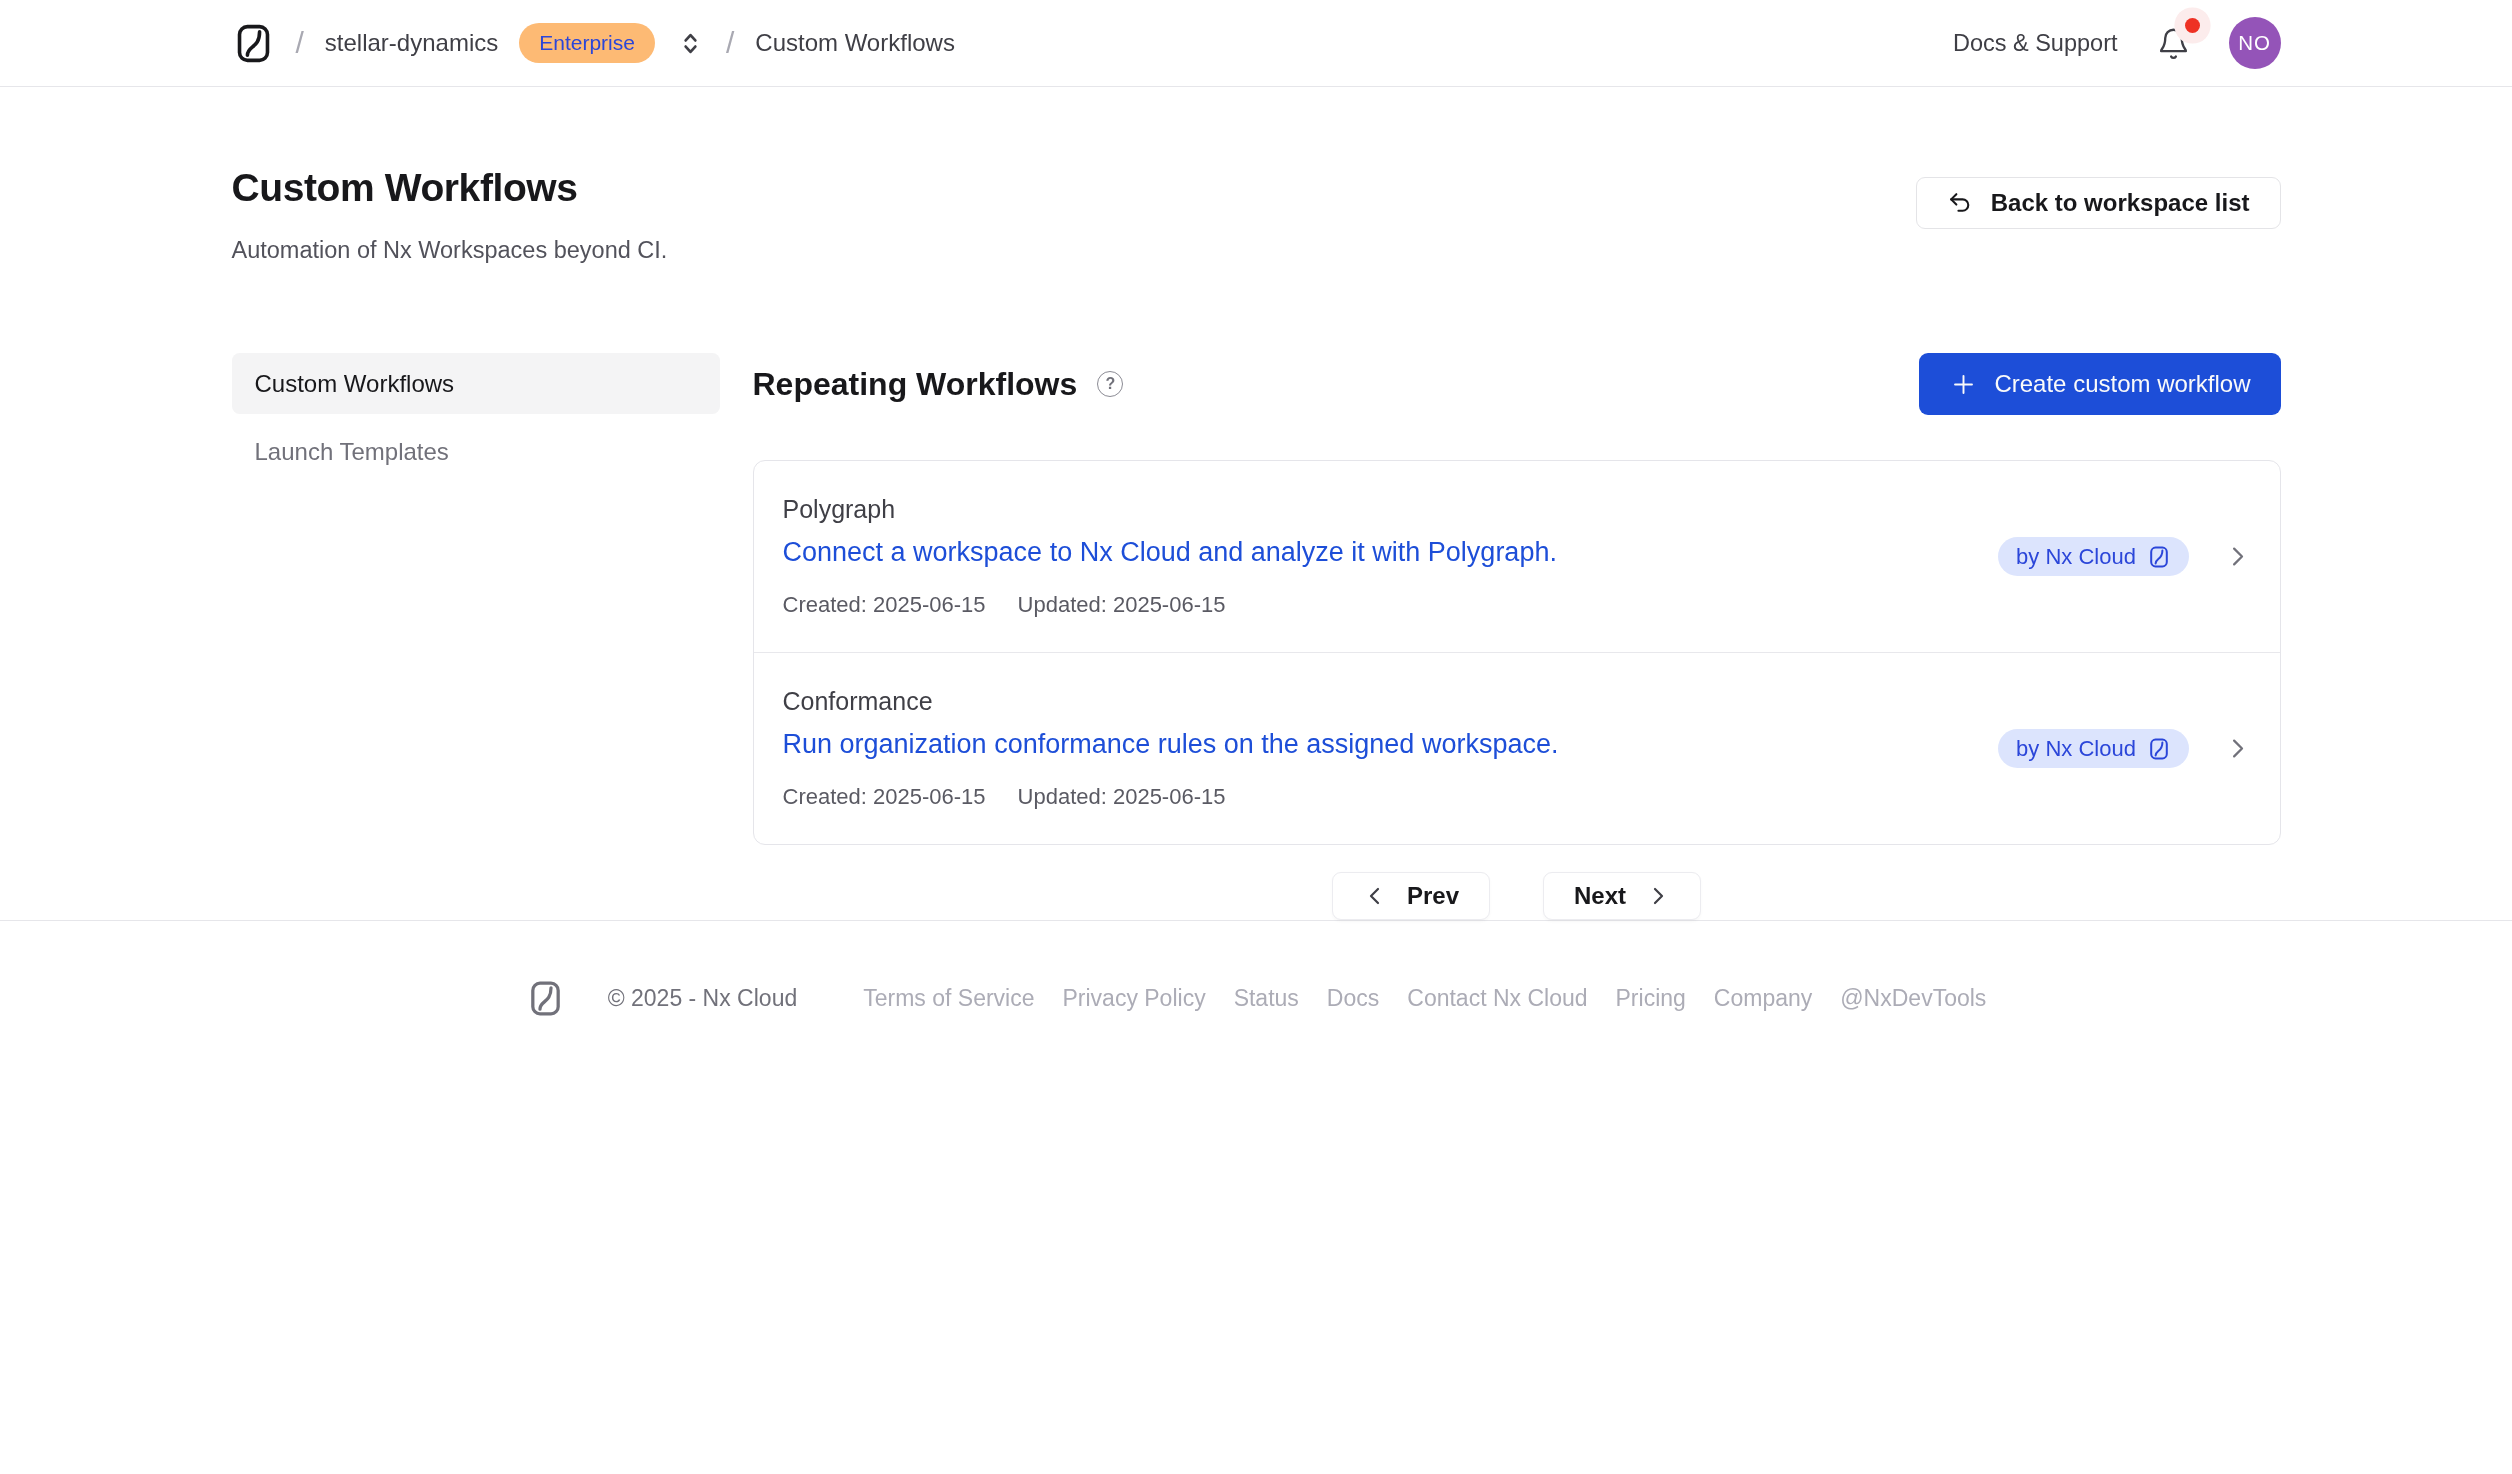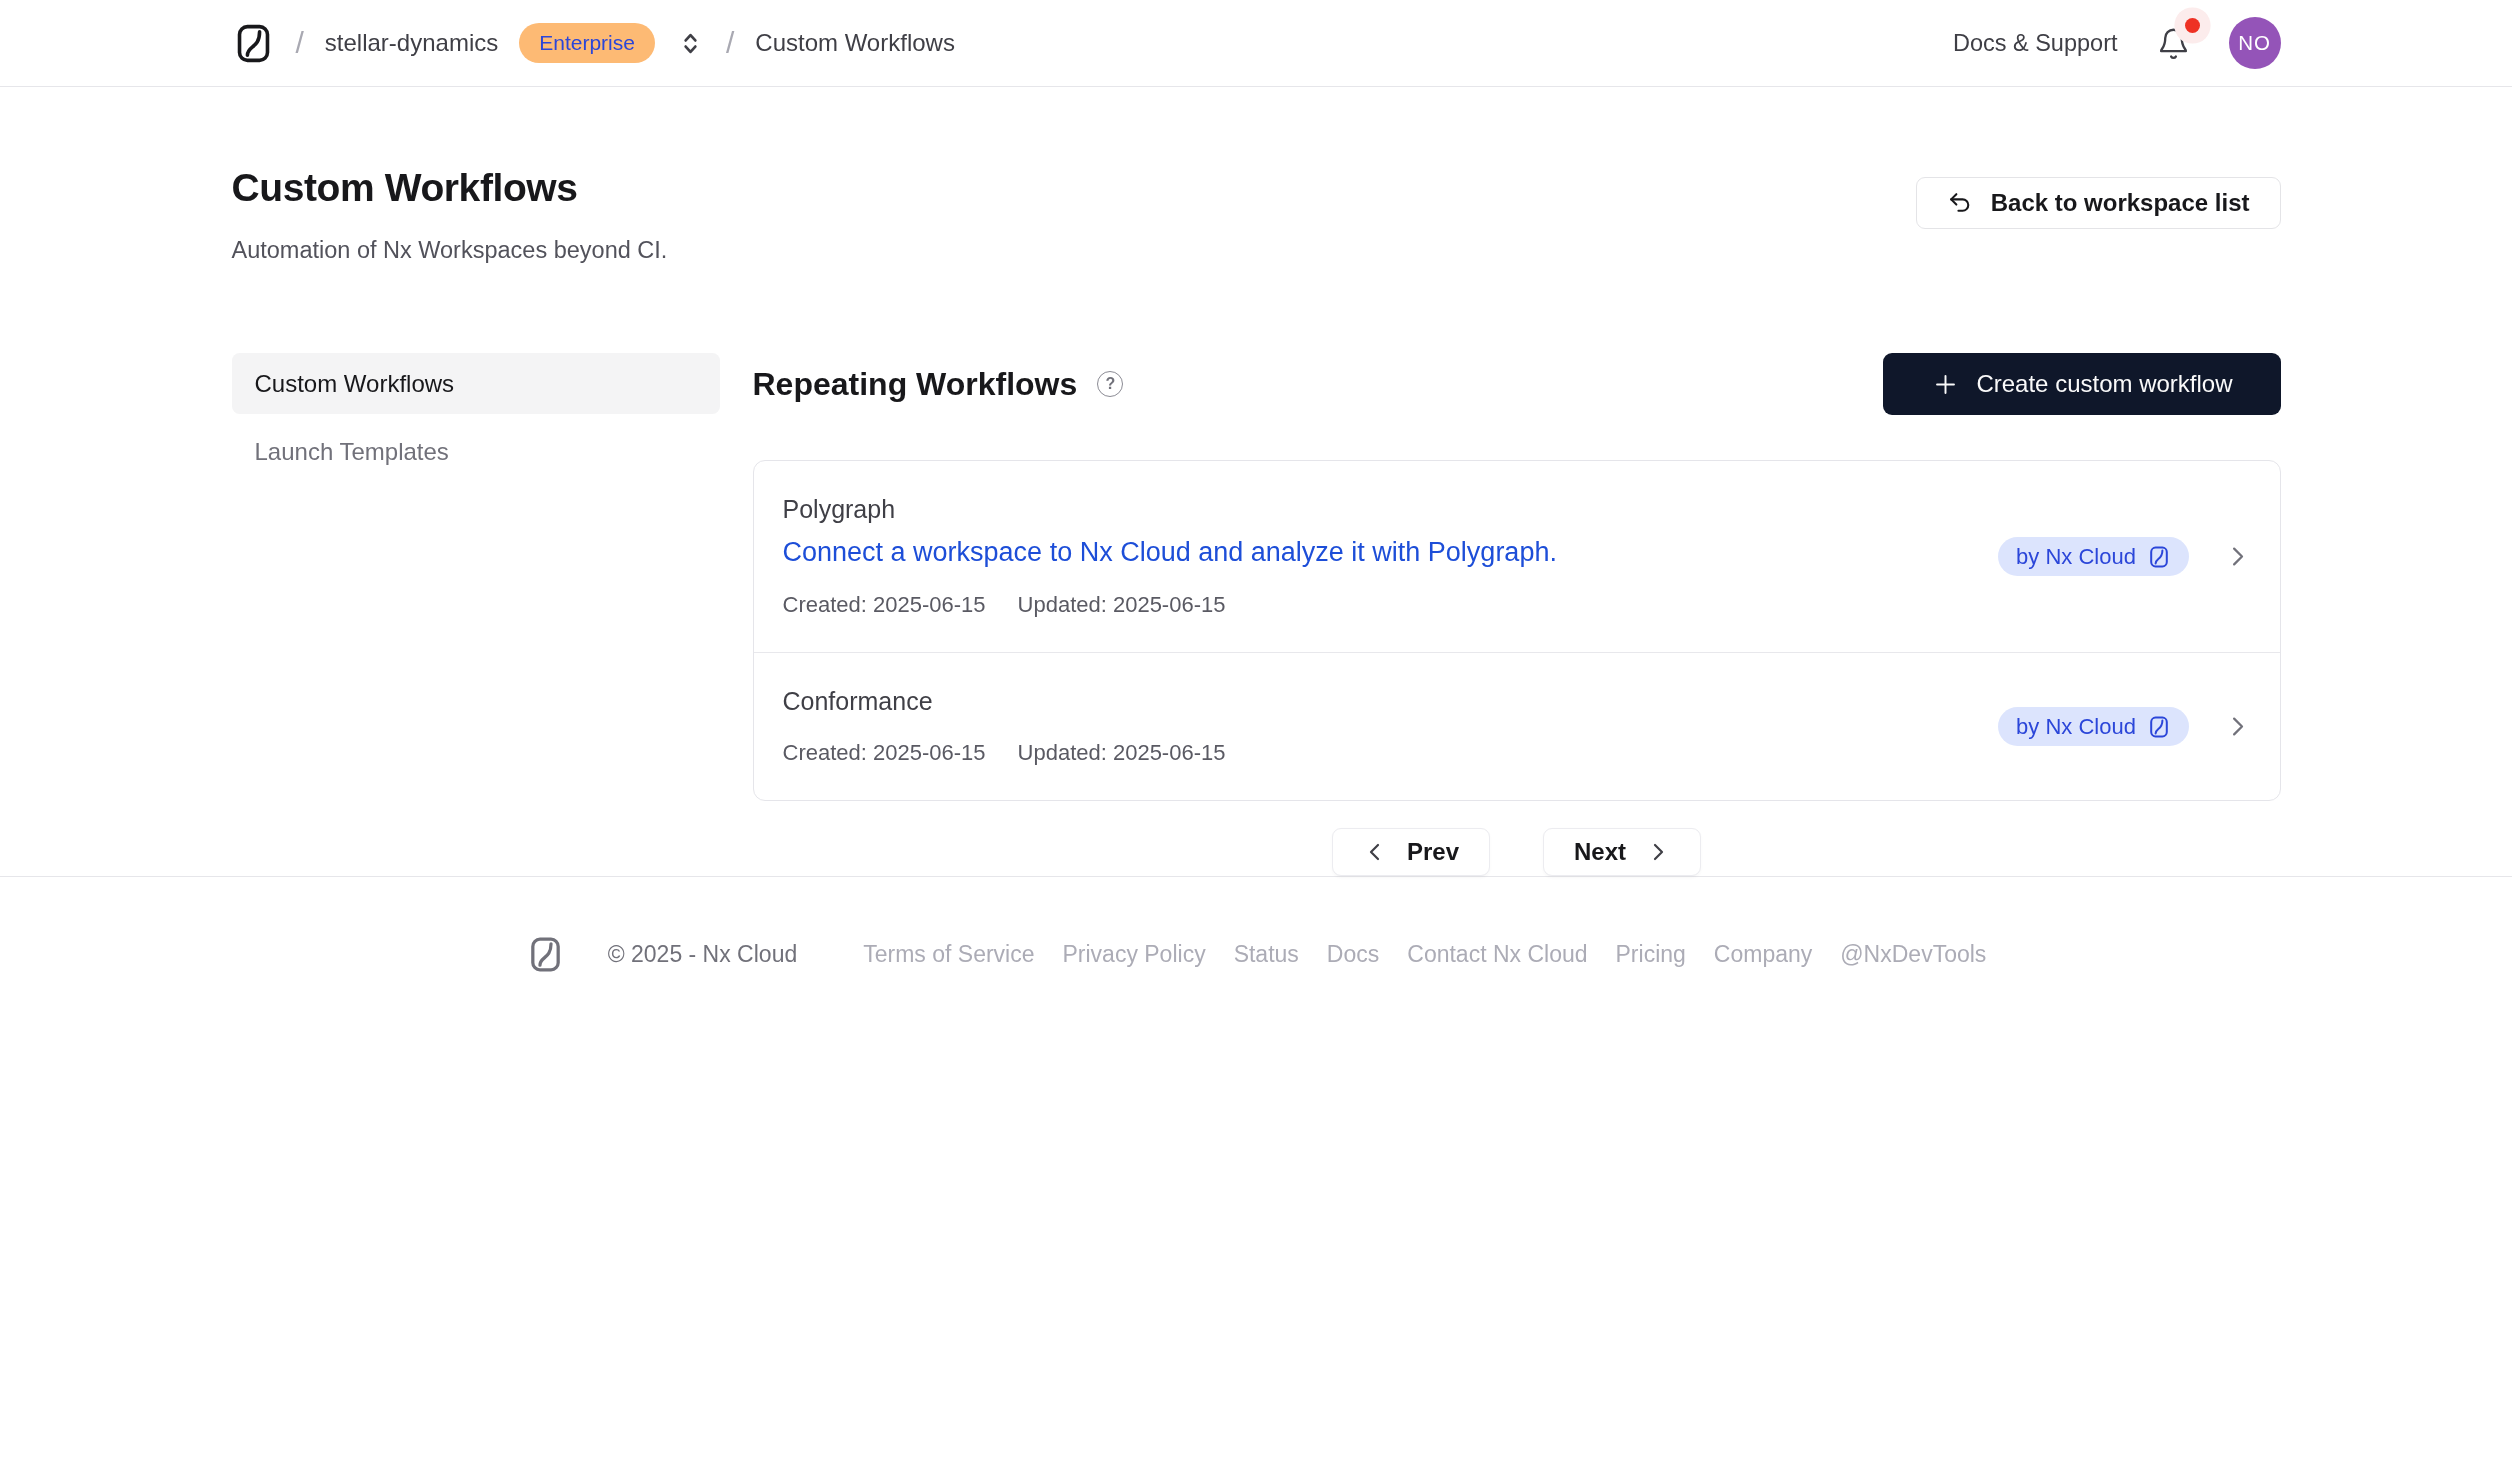--- a/index.html
+++ b/index.html
@@ -75,22 +75,22 @@
 
   .section-head { display: flex; align-items: center; justify-content: space-between; height: 62px; }
   .section-title-wrap { display: flex; align-items: center; gap: 20px; }
   .section-title { font-size: 32px; font-weight: 700; color: #18181b; }
   .help-icon {
     width: 26px; height: 26px; border: 1.5px solid #8b8b94; border-radius: 50%;
     display: flex; align-items: center; justify-content: center;
     font-size: 16px; font-weight: 600; color: #71717a; cursor: pointer;
   }
   .create-btn {
-    height: 62px; padding: 0 48px; gap: 16.7px;
-    background: #0f172a; border: none; color: #fafafa; font-weight: 500;
+    height: 62px; padding: 0 30px; gap: 16.7px;
+    background: #1d4ed8; border: none; color: #fafafa; font-weight: 500;
   }
   .create-btn svg { width: 29px; height: 29px; }
 
   
   .card-list {
     margin-top: 45px;
     border: 1.5px solid #e5e5ea; border-radius: 12px; background: #ffffff;
     overflow: hidden;
   }
   .wf-row {
@@ -223,20 +223,21 @@
             </span>
             <svg class="row-chevron" viewBox="0 0 24 24" fill="none" stroke="currentColor" stroke-width="2" stroke-linecap="round" stroke-linejoin="round">
               <path d="m9 5 7 7-7 7"></path>
             </svg>
           </div>
         </div>
 
         <div class="wf-row">
           <div>
             <div class="wf-name">Conformance</div>
+            <div class="wf-desc">Run organization conformance rules on the assigned workspace.</div>
             <div class="wf-dates">
               <span>Created: 2025-06-15</span>
               <span>Updated: 2025-06-15</span>
             </div>
           </div>
           <div class="wf-right">
             <span class="wf-badge">
               <span>by Nx Cloud</span>
               <svg viewBox="0 0 24 24" fill="none" stroke="currentColor" stroke-width="2">
                 <rect x="4.2" y="2.6" width="15.6" height="18.8" rx="4.4"></rect>

